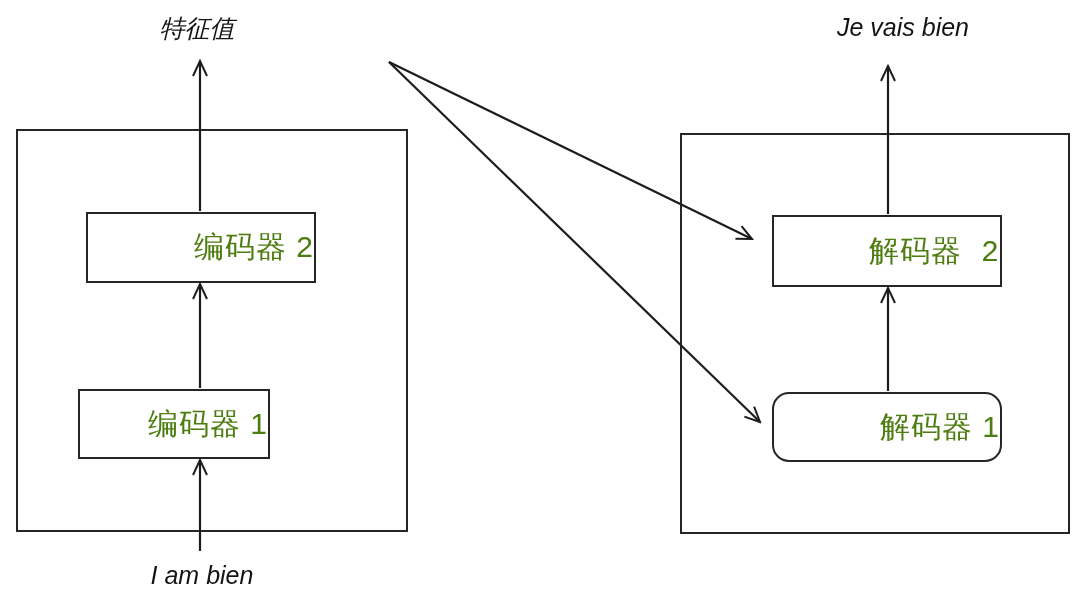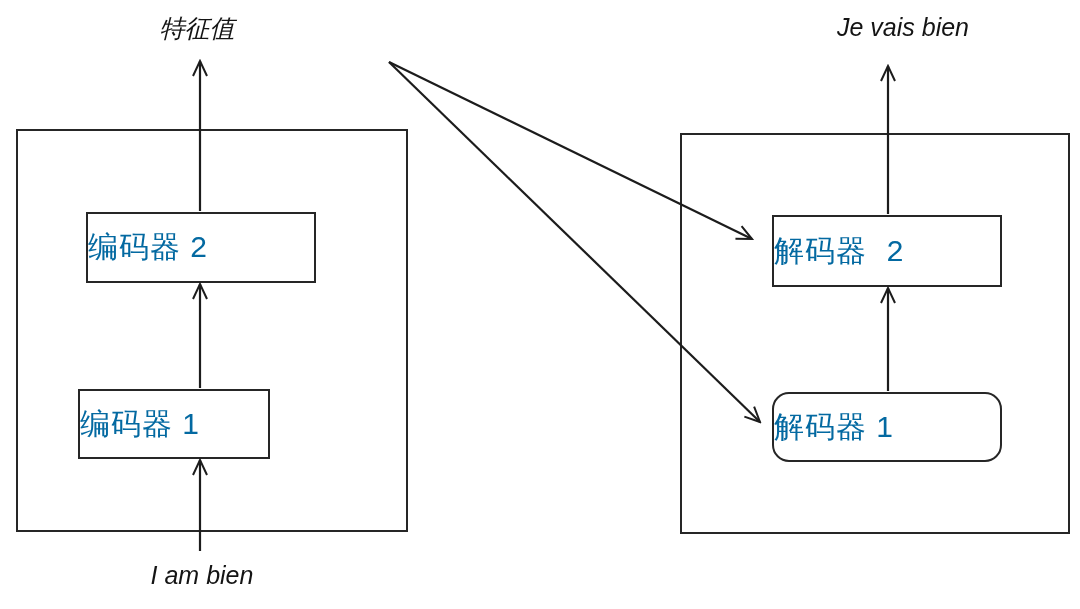--- a/index.html
+++ b/index.html
@@ -23,23 +23,23 @@
   }
   .outer-box.encoder { left: 16px; top: 129px; width: 392px; height: 403px; }
   .outer-box.decoder { left: 680px; top: 133px; width: 390px; height: 401px; }
   .block-box {
     position: absolute;
     border: 2px solid #262626;
     background: #ffffff;
     box-sizing: border-box;
     display: flex;
     align-items: center;
-    justify-content: flex-start;
+    justify-content: flex-end;
     font-size: 30px;
-    color: #0369a1;
+    color: #4d7c0f;
     letter-spacing: 1px;
   }
   .block-box.enc2 { left: 86px;  top: 212px; width: 230px; height: 71px; }
   .block-box.enc1 { left: 78px;  top: 389px; width: 192px; height: 70px; }
   .block-box.dec2 { left: 772px; top: 215px; width: 230px; height: 72px; font-family: Liberation Mono, monospace; }
   .block-box.dec1 { left: 772px; top: 392px; width: 230px; height: 70px; border-radius: 17px; }
   .free-label {
     position: absolute;
     transform: translateX(-50%);
     font-size: 25px;

